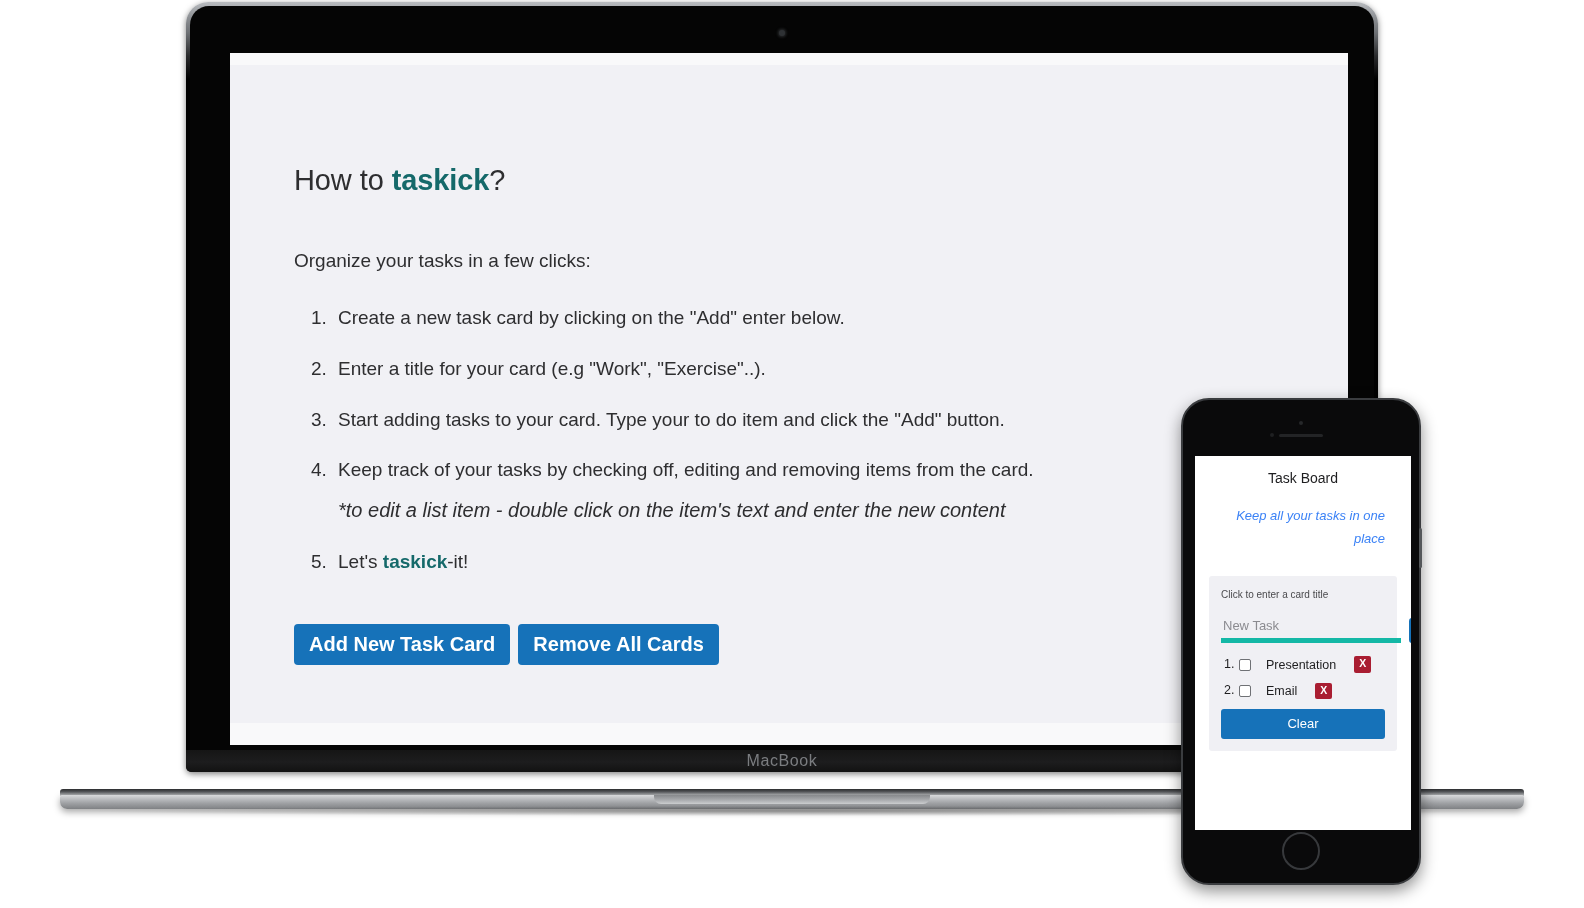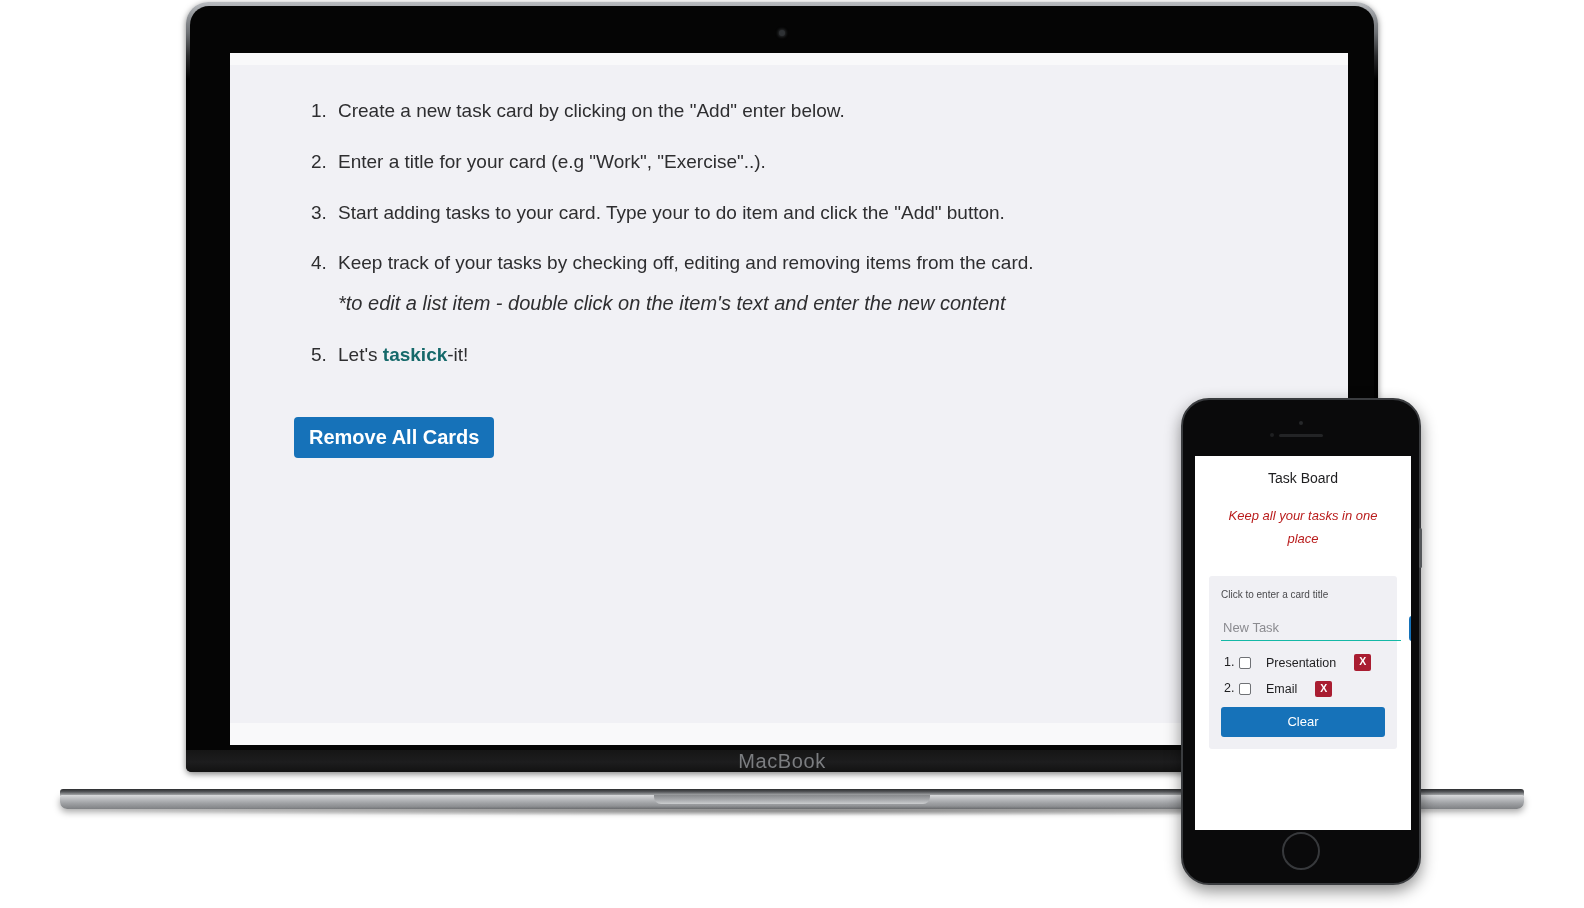--- a/index.html
+++ b/index.html
@@ -57,21 +57,21 @@
     bottom: 0;
     height: 22px;
     background: linear-gradient(180deg, #151515 0%, #1d1d1e 55%, #121212 100%);
     border-radius: 0 0 5px 5px;
     display: flex;
     align-items: center;
     justify-content: center;
   }
   .laptop-chin-label {
     color: #7b7d80;
-    font-size: 20px;
+    font-size: 16px;
     letter-spacing: 0.6px;
     font-family: "Liberation Sans", sans-serif;
   }
   .laptop-screen {
     position: absolute;
     left: 44px;
     top: 51px;
     width: 1118px;
     height: 692px;
     background: #f9f9fa;
@@ -264,24 +264,24 @@
     background: #ffffff;
     overflow: hidden;
   }
   .phone-header {
     text-align: center;
     font-size: 14px;
     color: #1e1e20;
     padding-top: 14px;
   }
   .phone-sub {
-    text-align: center;
+    text-align: right;
     font-size: 13px;
     font-style: italic;
-    color: #b91c1c;
+    color: #3b82f6;
     padding: 18px 26px 0;
     line-height: 1.78;
   }
   .card {
     margin: 26px 14px 0;
     background: #f0f0f4;
     border-radius: 3px;
     padding: 13px 12px 12px;
   }
   .card-title {
@@ -291,21 +291,21 @@
   }
   .card-addrow {
     display: flex;
     align-items: flex-end;
     gap: 8px;
     margin-bottom: 13px;
   }
   .card-input {
     flex: 1;
     border: none;
-    border-bottom: 1px solid #14b8a6;
+    border-bottom: 5px solid #14b8a6;
     background: transparent;
     font-size: 13px;
     font-family: "Liberation Sans", sans-serif;
     color: #8b8b90;
     padding: 2px 2px 5px;
     outline: none;
   }
   .card-input::placeholder { color: #8b8b90; }
   .btn-add {
     background: #1672b9;
@@ -377,21 +377,25 @@
 
 <div class="laptop">
   <div class="laptop-frame">
     <div class="laptop-frame-inner"></div>
     <div class="laptop-camera"></div>
 
     <div class="laptop-screen">
       <div class="page">
         <div class="page-body">
 
-
+          <h1 class="page-title">
+            <span>How to </span><span class="brand">taskick</span><span>?</span>
+          </h1>
+
+          <p class="intro">Organize your tasks in a few clicks:</p>
 
           <ol class="steps">
             <li>
               <span>Create a new task card by clicking on the "Add" enter below.</span>
             </li>
             <li>
               <span>Enter a title for your card (e.g "Work", "Exercise"..).</span>
             </li>
             <li>
               <span>Start adding tasks to your card. Type your to do item and click the "Add" button.</span>
@@ -399,20 +403,21 @@
             <li>
               <span>Keep track of your tasks by checking off, editing and removing items from the card.</span>
               <span class="step-note">*to edit a list item - double click on the item's text and enter the new content</span>
             </li>
             <li>
               <span>Let's </span><span class="brand">taskick</span><span>-it!</span>
             </li>
           </ol>
 
           <div class="btn-row">
+            <button class="btn">Add New Task Card</button>
             <button class="btn">Remove All Cards</button>
           </div>
 
         </div>
       </div>
     </div>
 
     <div class="laptop-chin">
       <span class="laptop-chin-label">MacBook</span>
     </div>

